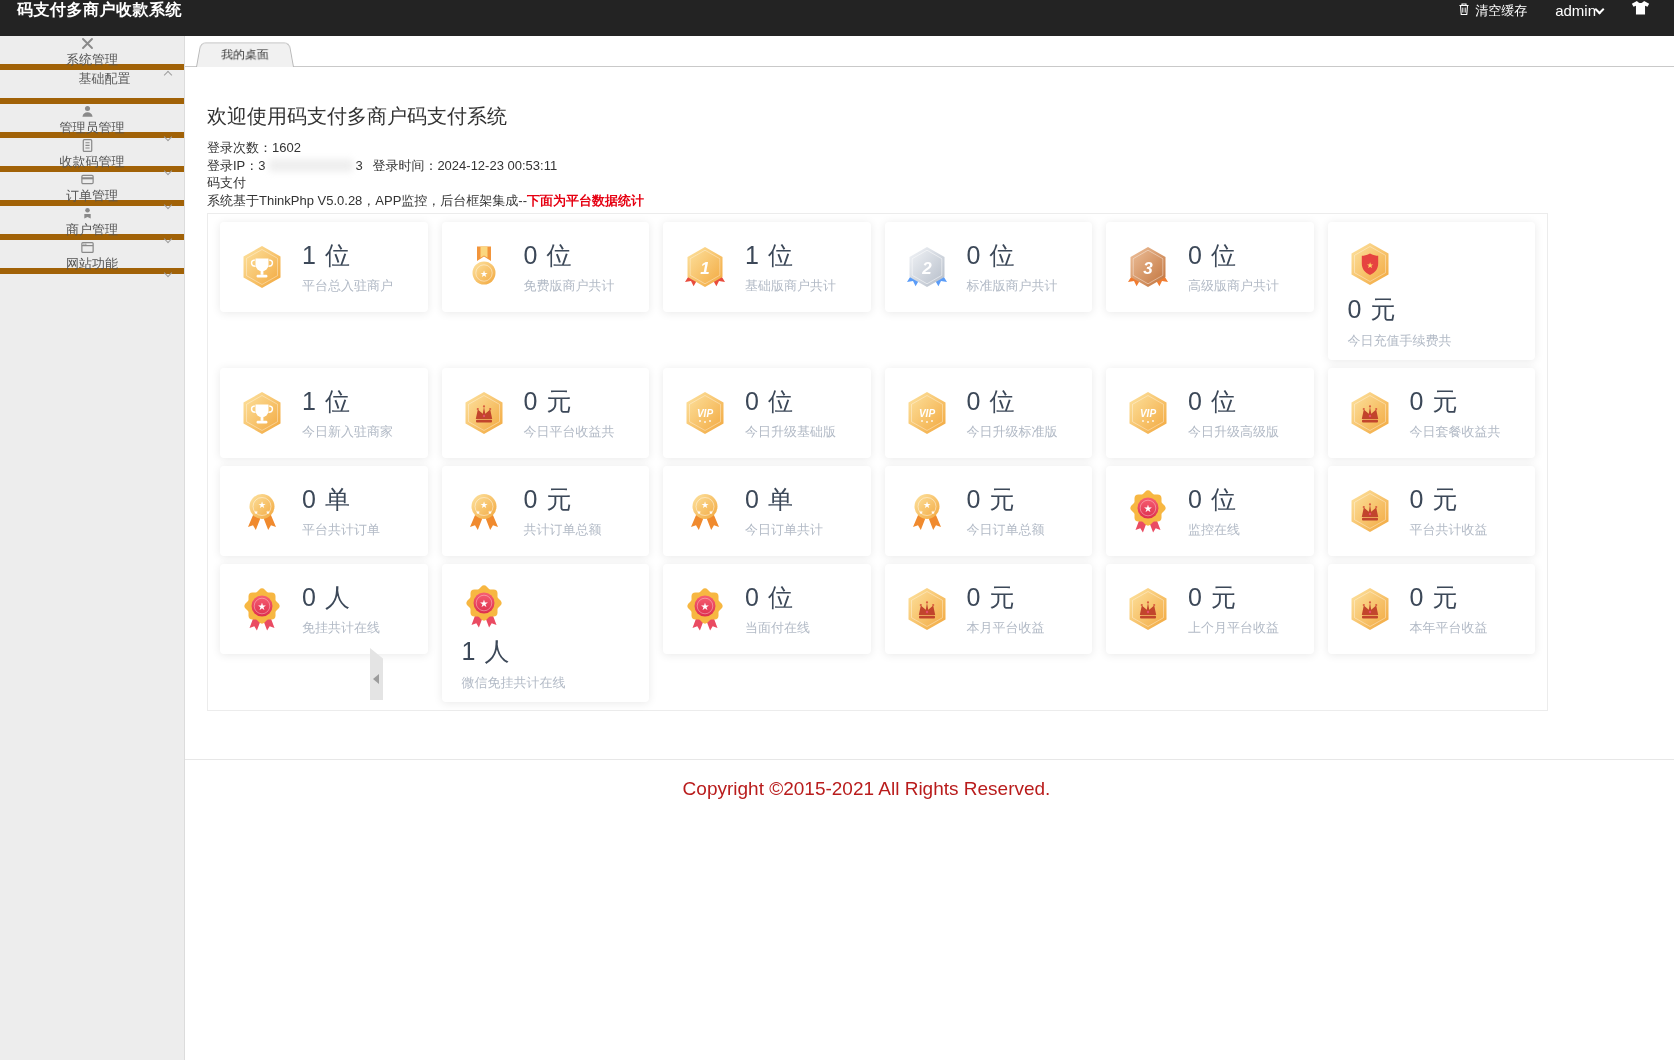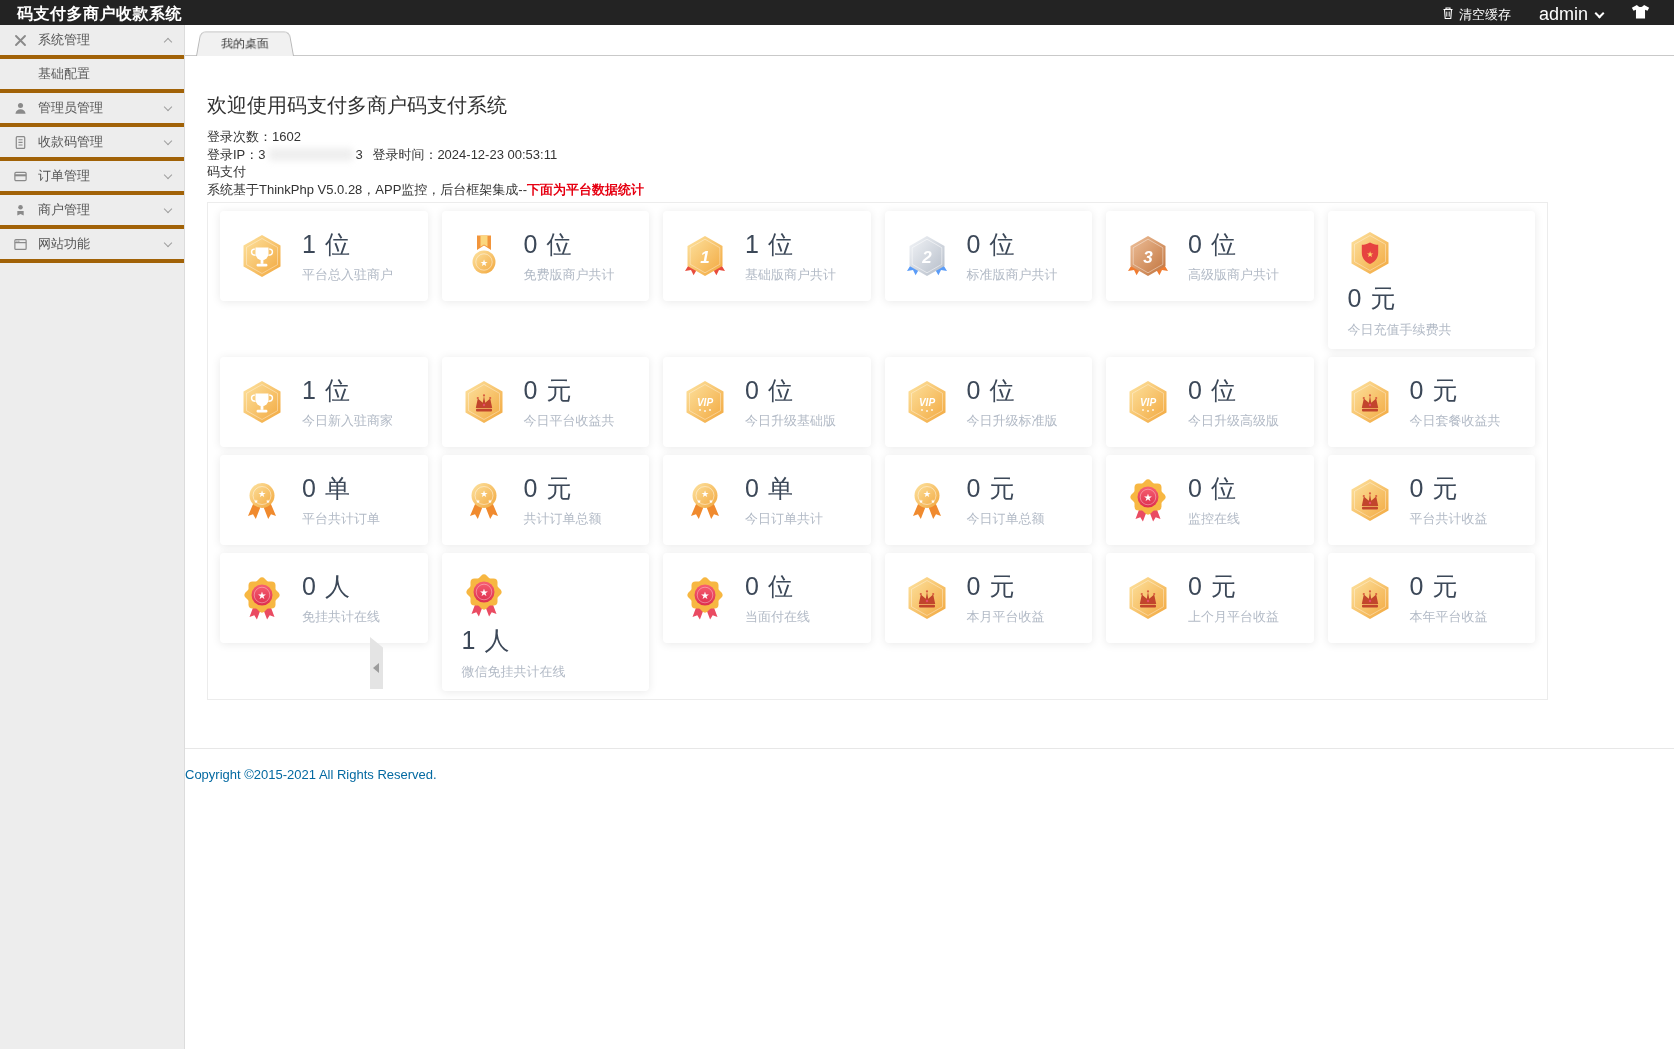--- a/index.html
+++ b/index.html
@@ -3,40 +3,40 @@
 <meta charset="utf-8">
 <style>
   * { box-sizing: border-box; margin: 0; padding: 0; }
   html,body { width: 1674px; height: 1064px; }
   body {
     font-family: "Liberation Sans", "DejaVu Sans", sans-serif;
     background: #fff; color: #333; overflow: hidden; position: relative;
   }
   
   .topbar {
-    height: 25px; background: #232323; color: #fff;
-    display: flex; align-items: flex-end; padding: 0 24px 0 17px;
+    height: 36px; background: #232323; color: #fff;
+    display: flex; align-items: flex-start; padding: 0 24px 0 17px;
   }
   .topbar-title { font-size: 16px; font-weight: bold; letter-spacing: .5px; }
   .topbar-right { margin-left: auto; display: flex; align-items: center; gap: 28px; }
   .clear-cache { display: flex; align-items: center; gap: 4px; font-size: 13px; cursor: pointer; }
-  .admin-menu { display: flex; align-items: center; gap: 8px; font-size: 18px; cursor: pointer; }
+  .admin-menu { display: flex; align-items: center; font-size: 15px; cursor: pointer; }
   .chev { display: inline-block; width: 6px; height: 6px;
     border-right: 1.6px solid #9f9f9f; border-bottom: 1.6px solid #9f9f9f; }
   .chev.down { transform: rotate(45deg); margin-top: -3px; }
   .chev.up   { transform: rotate(-135deg); margin-top: 3px; }
   .chev.white { border-color: #fff; width: 7px; height: 7px; border-width: 2px; }
   .theme-icon { display: flex; cursor: pointer; }
 
   
   .layout { display: flex; height: 1024px; }
   .sidebar { width: 185px; background: #ededed; border-right: 1px solid #dcdcdc; flex: 0 0 185px; }
   .menu-item {
     height: 34px; display: flex; align-items: center; padding: 0 13px;
-    border-bottom: 4px solid #a16207; font-size: 13px; color: #555; cursor: pointer;
+    border-bottom: 6px solid #a16207; font-size: 13px; color: #555; cursor: pointer; flex-direction: column;
   }
   .menu-item .micon { width: 16px; height: 16px; margin-right: 9px; display: flex; align-items: center; }
   .menu-item .chev-wrap { margin-left: auto; display: flex; align-items: center; }
   .menu-item.sub { padding-left: 38px; color: #5a5a5a; }
 
   .main { flex: 1; position: relative; background: #fff; }
   .tabbar {
     height: 31px; border-bottom: 1px solid #c9c9c9; background: #fff;
     display: flex; align-items: flex-end; padding-left: 11px;
   }
@@ -85,21 +85,21 @@
   .card .value { font-size: 25px; color: #3c4858; white-space: nowrap; }
   .card .value .unit { margin-left: 9px; }
   .card .label { font-size: 13px; color: #b2bac6; margin-top: 5px; white-space: nowrap; text-align: center; }
   .card.tall { height: 138px; flex-direction: column; align-items: flex-start;
     justify-content: flex-start; padding: 20px 0 0 20px; gap: 0; }
   .card.tall .medal { margin-bottom: 7px; }
   .card.tall .label { margin-top: 6px; }
 
   
   .footer { margin-top: 48px; margin-left: -22px; border-top: 1px solid #e7e7e7; }
-  .copyright { width: 1363px; text-align: left; font-size: 13px; color: #0369a1; padding: 18px 0; }
+  .copyright { width: 1363px; text-align: center; font-size: 19px; color: #b91c1c; padding: 18px 0; }
 </style>
 </head>
 <body>
 
 <svg width="0" height="0" style="position:absolute">
   <defs>
     <linearGradient id="gr-gold" x1="0" y1="0" x2="1" y2="1">
       <stop offset="0" stop-color="#fde3a1"></stop>
         <stop offset="1" stop-color="#f2a73d"></stop>
     </linearGradient>

